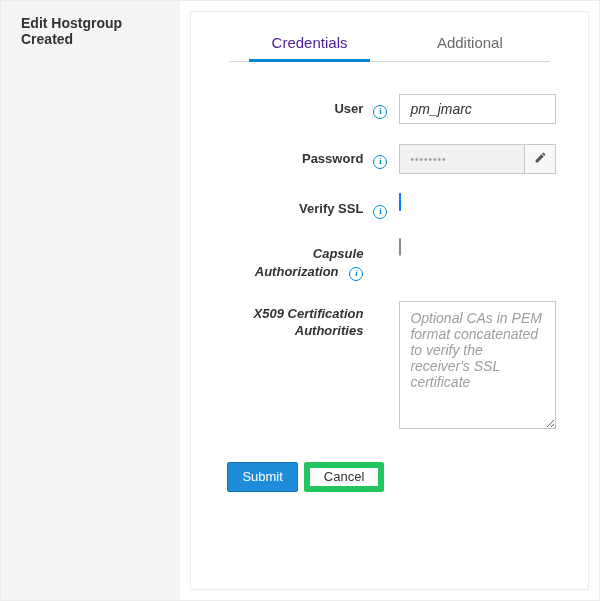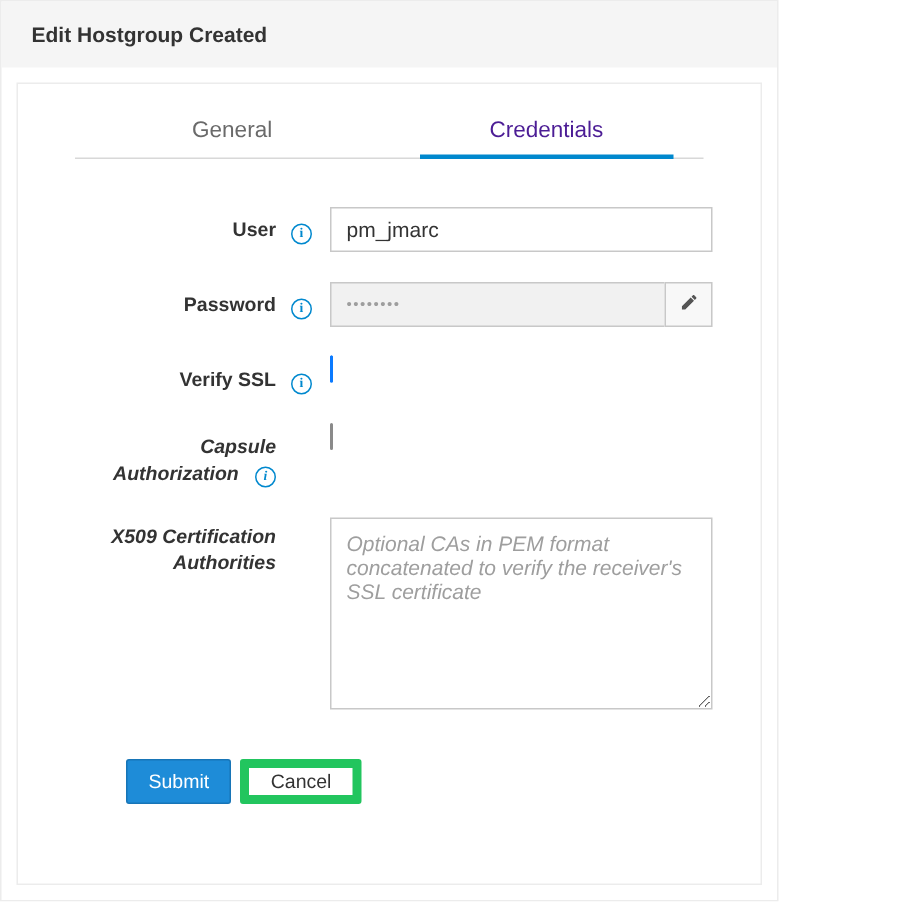--- a/index.html
+++ b/index.html
@@ -4,26 +4,26 @@
 <style>
   html, body {
     margin: 0;
     padding: 0;
     font-family: -apple-system, BlinkMacSystemFont, "Segoe UI", Helvetica, Arial, sans-serif;
     font-size: 14px;
     color: #333;
     background: #fff;
   }
   .frame {
-    width: 519px;
+    width: 600px;
     height: 601px;
     box-sizing: border-box;
     border: 1px solid #ececec;
     display: flex;
-    flex-direction: column;
+    flex-direction: row;
   }
   .header {
     background: #f5f5f5;
     padding: 14px 20px;
     font-weight: 600;
     color: #333;
     font-size: 14px;
   }
   .panel {
     margin: 10px;
@@ -108,20 +108,21 @@
     box-sizing: border-box;
     border: 1px solid #c8c8c8;
     background: #fff;
     color: #333;
     font-size: 14px;
     font-family: inherit;
   }
   input[type="text"] {
     height: 30px;
     padding: 0 10px;
+    font-style: italic;
   }
   .pw-wrap {
     display: flex;
   }
   .password-field {
     flex: 1;
     height: 30px;
     line-height: 30px;
     padding: 0 10px;
     background: #f1f1f1;
@@ -173,21 +174,21 @@
     resize: both;
     color: #333;
   }
   textarea::placeholder {
     color: #9e9e9e;
     font-style: italic;
   }
 
   .actions {
     margin-top: 30px;
-    margin-left: 60px;
+    margin-left: 24px;
     display: flex;
     gap: 6px;
   }
   .btn {
     height: 30px;
     padding: 0 14px;
     font-size: 13px;
     border-radius: 2px;
     cursor: pointer;
     display: inline-flex;
@@ -209,22 +210,22 @@
 </head>
 <body>
 
 <div class="frame">
 
   <div class="header">Edit Hostgroup Created</div>
 
   <div class="panel">
 
     <div class="tabs">
-      <div class="tab">General</div>
       <div class="tab active">Credentials</div>
+      <div class="tab">Additional</div>
     </div>
 
     <div class="form">
 
       <div class="row">
         <div class="lbl">User</div>
         <div class="lbl-icon-wrap">
           <span class="info-icon">i</span>
         </div>
         <div class="ctrl">

